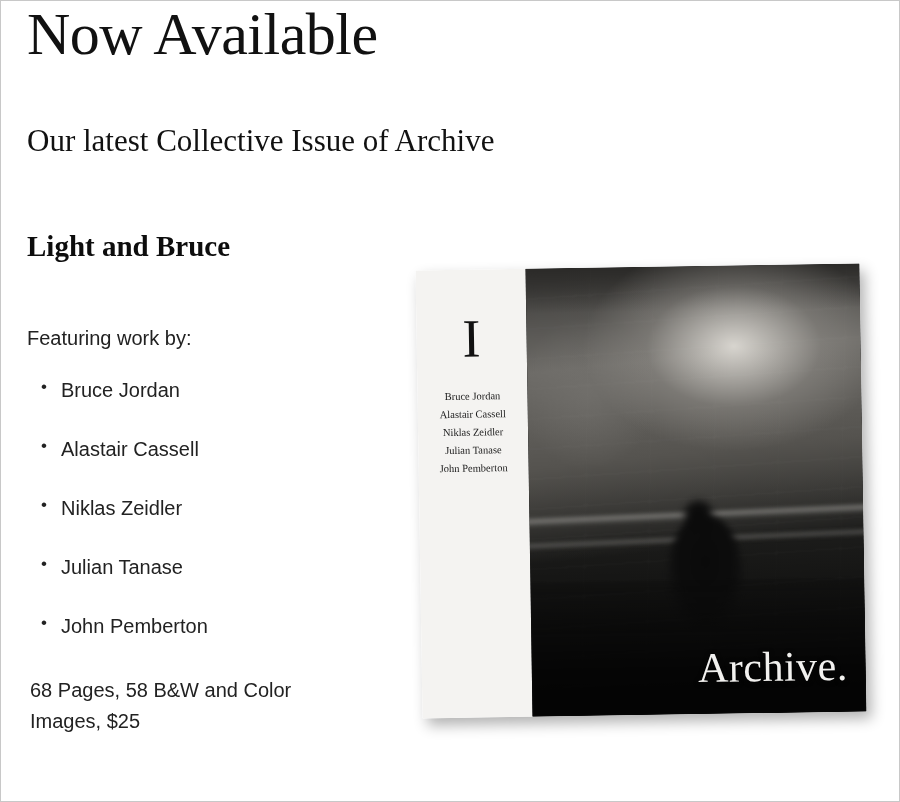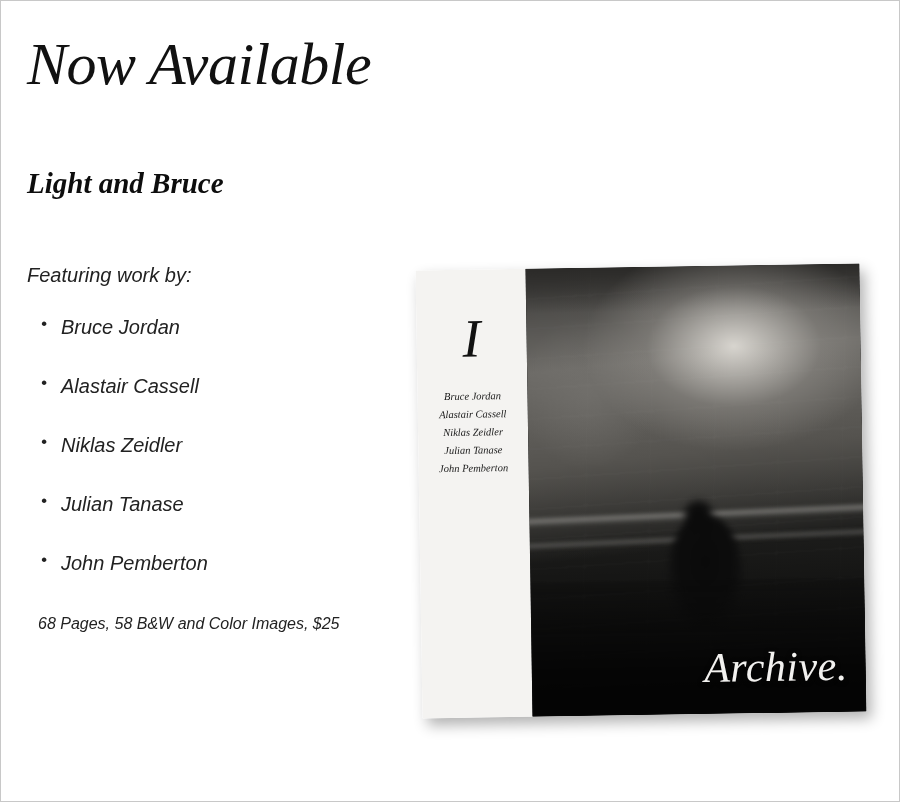--- a/index.html
+++ b/index.html
@@ -17,24 +17,23 @@
   .page {
     position: relative;
     width: 900px;
     height: 802px;
     box-sizing: border-box;
     border: 1px solid #c8c8c8;
     background: #ffffff;
   }
   .content {
     position: relative;
-    padding: 32px 26px 0 26px;
+    padding: 2px 26px 0 26px;
     height: 100%;
     box-sizing: border-box;
-    font-style: italic;
   }
   .headline {
     font-family: "Liberation Serif", serif;
     font-size: 60px;
     font-weight: 400;
     line-height: 1.05;
     letter-spacing: -0.5px;
     margin: 0 0 0 0;
     color: #111111;
   }
@@ -72,23 +71,23 @@
     color: #222222;
   }
   .contributors li .bullet {
     position: absolute;
     left: -20px;
     top: -2px;
     font-size: 17px;
     color: #222222;
   }
   .details {
-    font-size: 16px;
+    font-size: 20px;
     line-height: 1.55;
-    margin: 12px 0 0 11px;
+    margin: 12px 0 0 3px;
     width: 330px;
     color: #222222;
   }
 
   
   .cover-wrap {
     position: absolute;
     left: 418px;
     top: 266px;
     width: 444px;
@@ -232,20 +231,21 @@
   }
 </style>
 </head>
 <body>
 
 <div class="page">
   <div class="content">
 
     <h1 class="headline">Now Available</h1>
 
+    <h2 class="subhead">Our latest Collective Issue of Archive</h2>
 
     <h3 class="issue-title">Light and Bruce</h3>
 
     <p class="featuring">Featuring work by:</p>
 
     <ul class="contributors">
       <li>
         <span class="bullet">•</span>
         <span>Bruce Jordan</span>
       </li>

